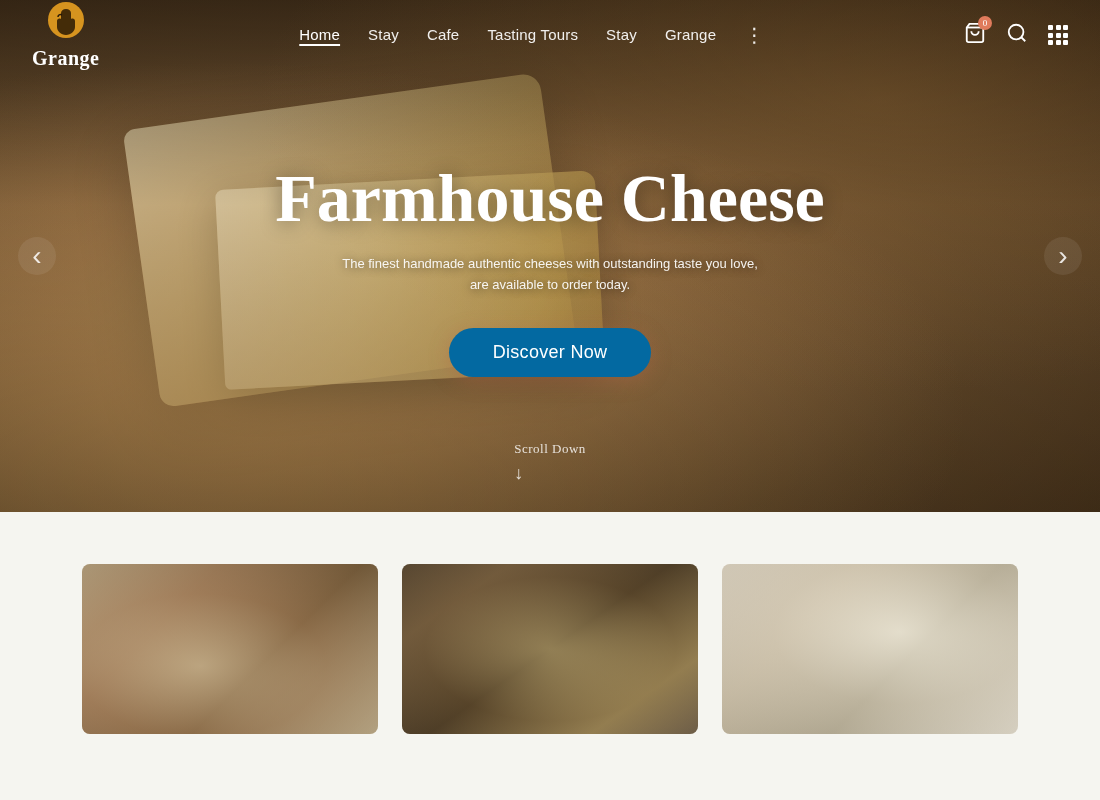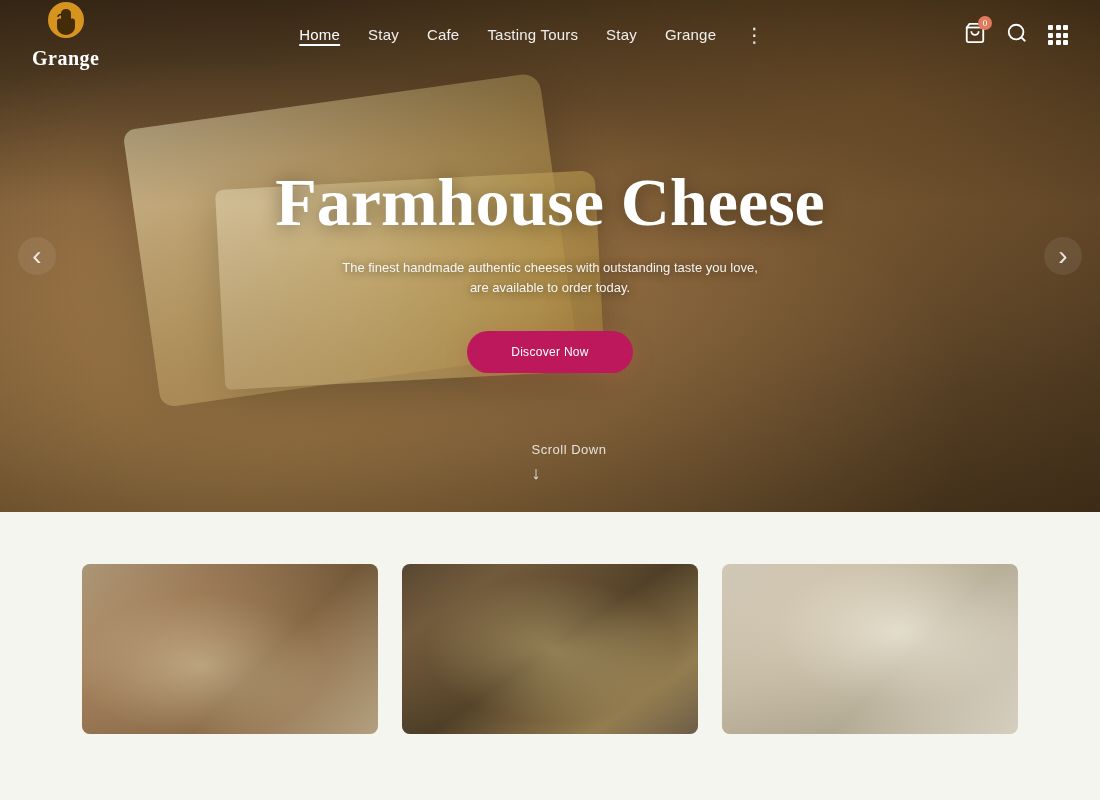--- a/index.html
+++ b/index.html
@@ -163,48 +163,47 @@
     .hero-subtitle {
       font-size: 13px;
       color: rgba(255,255,255,0.92);
       font-family: 'Arial', sans-serif;
       line-height: 1.6;
       max-width: 420px;
       text-shadow: 0 1px 8px rgba(0,0,0,0.5);
       margin-bottom: 32px;
     }
     .discover-btn {
-      background: #be185d;
+      background: #0369a1;
       color: #fff;
       border: none;
       padding: 14px 44px;
       border-radius: 30px;
-      font-size: 12px;
+      font-size: 18px;
       font-family: 'Arial', sans-serif;
       cursor: pointer;
       letter-spacing: 0.3px;
       box-shadow: 0 4px 20px rgba(180,100,70,0.4);
       transition: background 0.2s;
     }
 
     .scroll-down {
       position: absolute;
       bottom: 28px;
       left: 50%;
       transform: translateX(-50%);
       display: flex;
       flex-direction: column;
       align-items: flex-start;
       gap: 6px;
       color: rgba(255,255,255,0.82);
       font-size: 13px;
-      font-family: Liberation Sans, sans-serif;
+      font-family: Liberation Serif, serif;
       letter-spacing: 0.5px;
       cursor: pointer;
-      margin-left: 19px;
     }
     .scroll-arrow {
       font-size: 18px;
       color: rgba(255,255,255,0.8);
     }
 
     
     .carousel-arrow {
       position: absolute;
       top: 50%;

